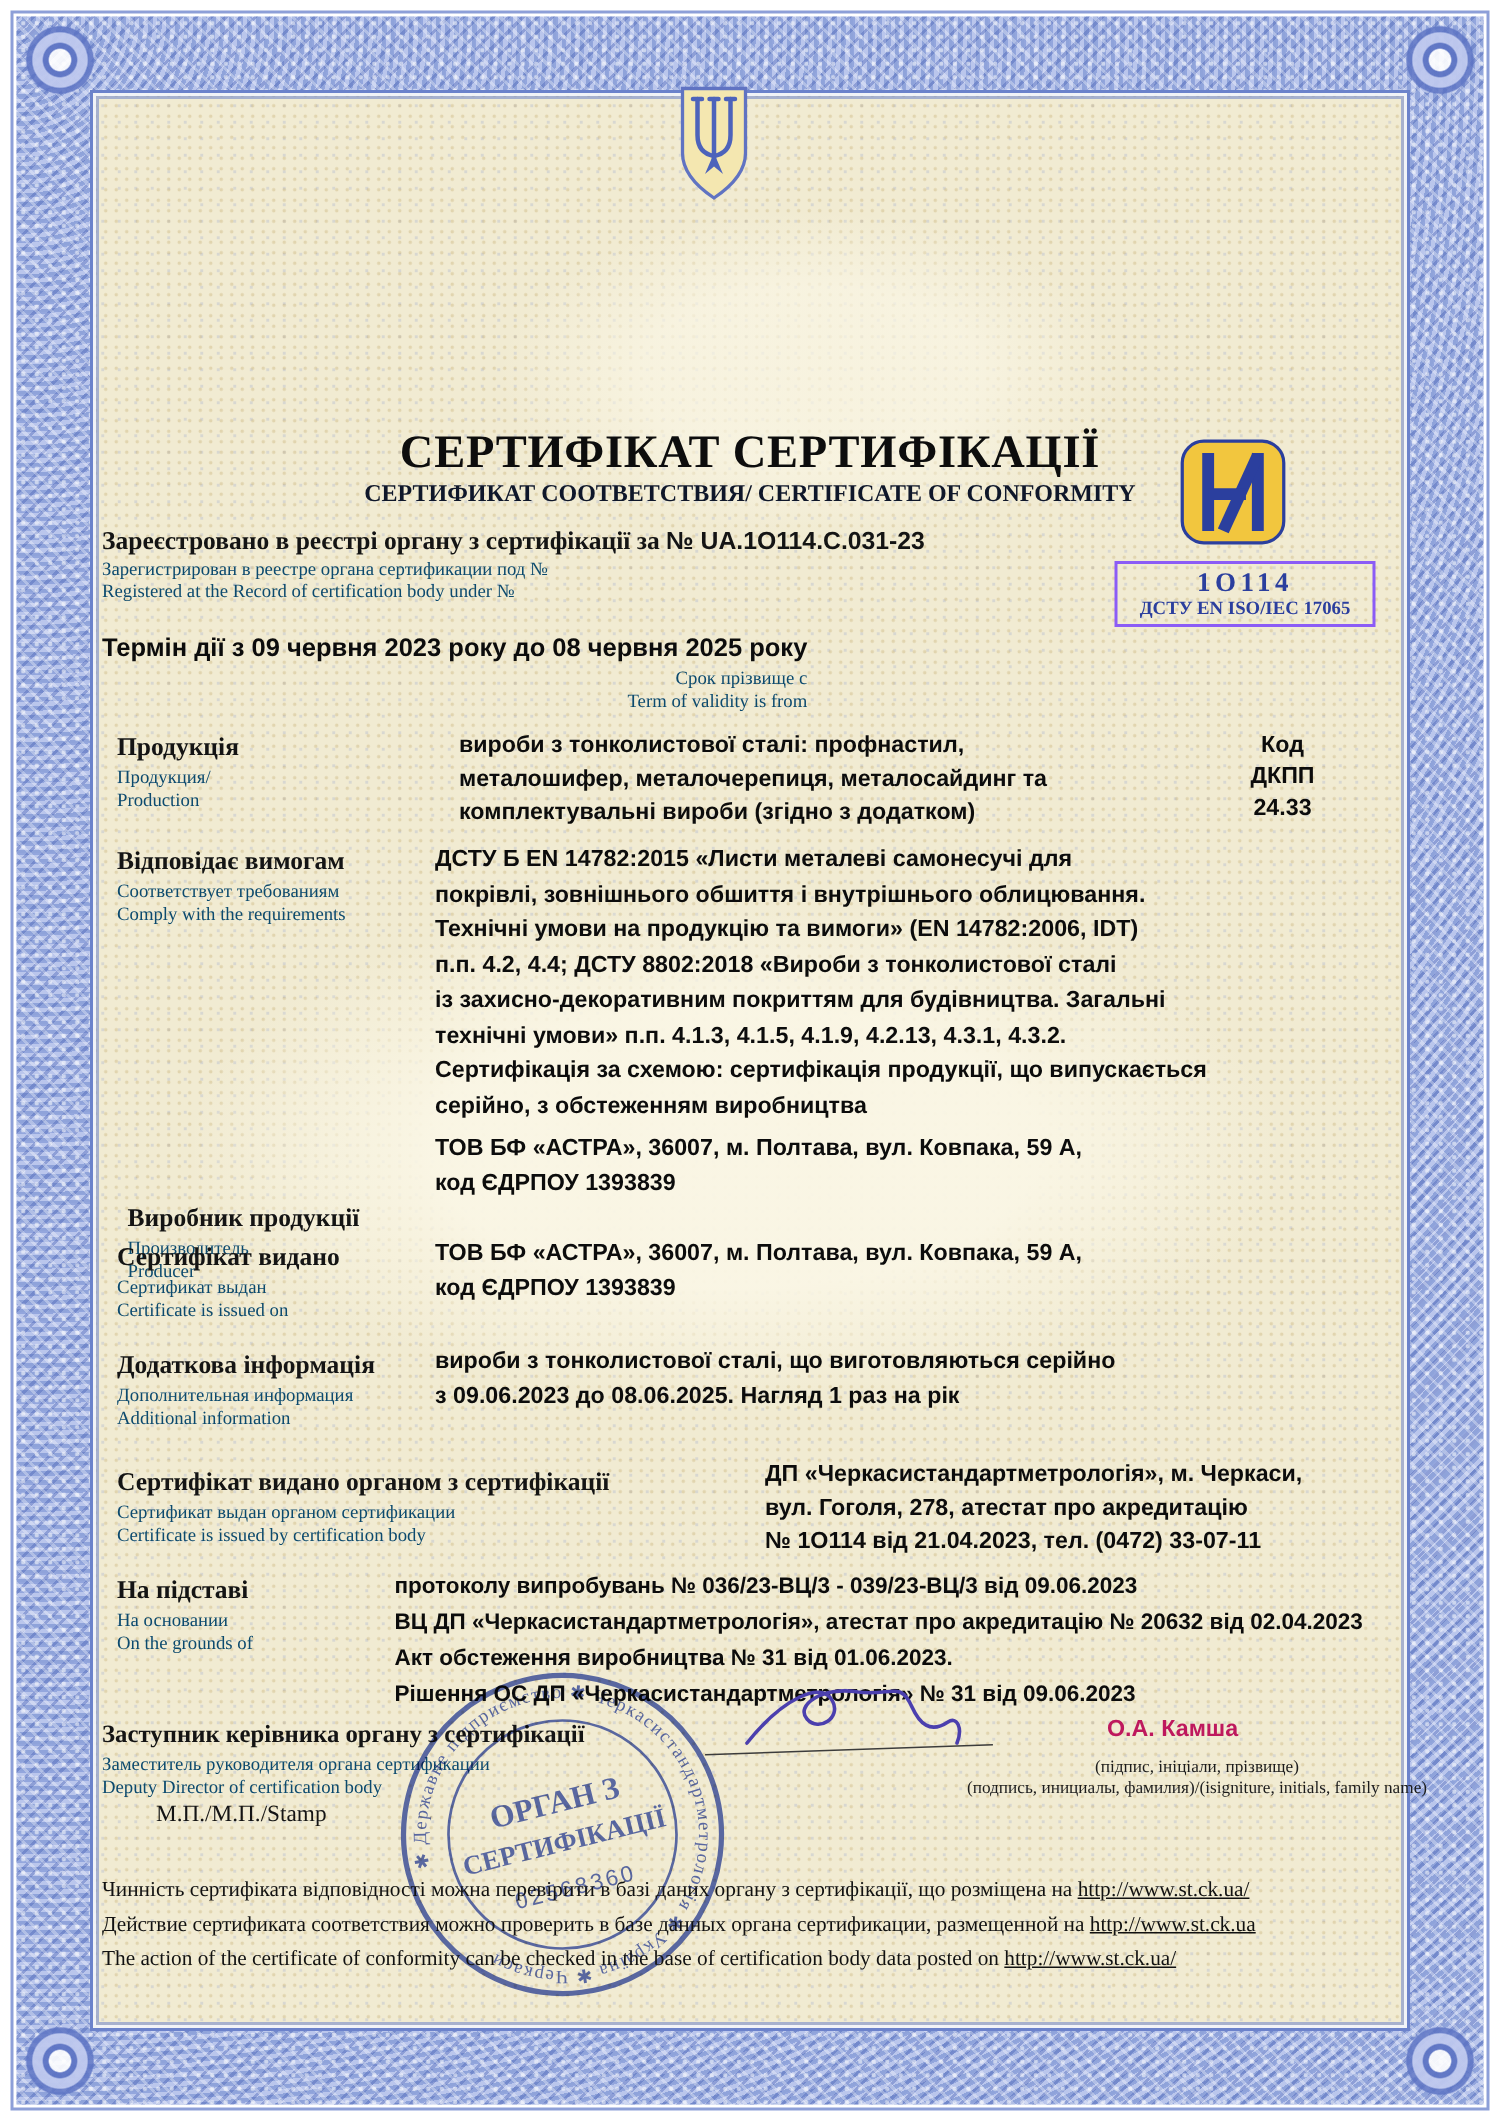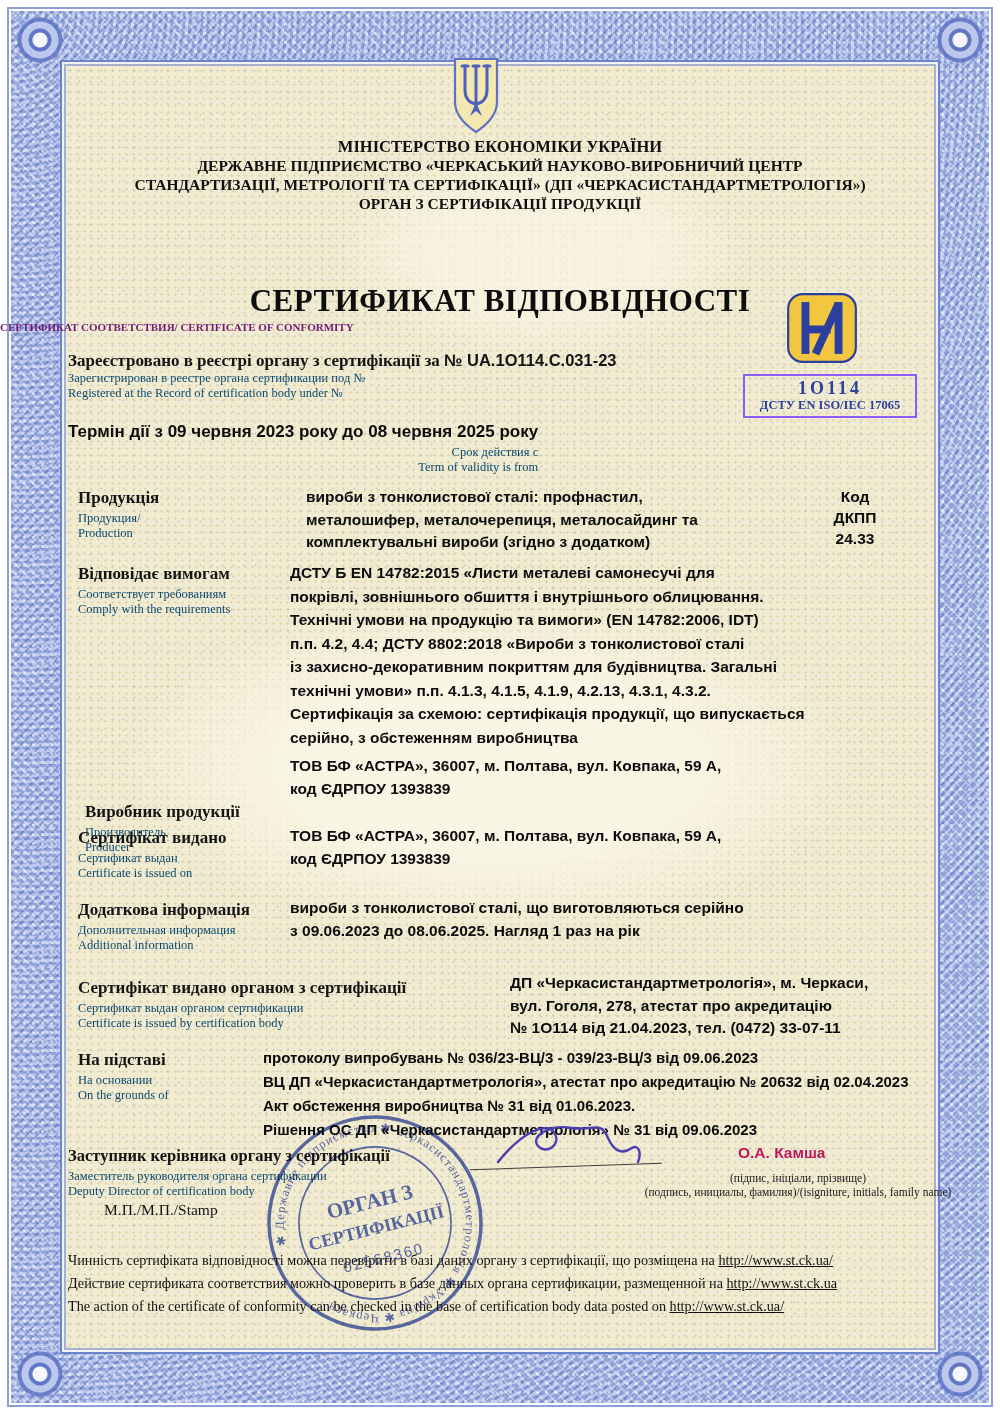--- a/index.html
+++ b/index.html
@@ -31,21 +31,21 @@
 
   .abs{position:absolute;}
 
   
   #emblem{left:452px;top:56px;}
   #header{left:62px;right:62px;top:137px;text-align:center;}
   .hdr{font-weight:700;font-size:15.5px;line-height:19px;color:#101010;}
   .hdr-first{font-size:16.5px;}
 
   #title{left:0;width:100%;top:283px;text-align:center;font-weight:700;font-size:31px;letter-spacing:.5px;color:#0d0d0d;}
-  #subtitle{left:0;width:100%;top:321px;font-weight:700;font-size:11px;color:#701a75;}
+  #subtitle{left:0;width:100%;top:321px;text-align:center;font-weight:700;font-size:16px;color:#0f172a;}
 
   #mark{left:786px;top:292px;}
   #accrbox{left:743px;top:374px;width:166px;border:2px solid #8b5cf6;text-align:center;color:#2b3f9e;padding:2px 2px 4px;}
   .accr-code{font-weight:700;font-size:18px;line-height:20px;letter-spacing:3px;}
   .accr-std{font-weight:700;font-size:12.5px;line-height:14px;}
 
   #reg{left:68px;top:350px;}
   .reg-main{font-weight:700;font-size:17px;line-height:21px;}
   .num-sans{font-family:"Liberation Sans",sans-serif;font-size:16.5px;}
   .sub{font-size:12.5px;line-height:14.5px;color:#0c4a6e;}
@@ -100,28 +100,22 @@
     <path d="M3,3 H45 V46 Q45 62 24 76 Q3 62 3 46 Z" fill="#f4e7b0" stroke="#6073c2" stroke-width="2.2"></path>
     <g stroke="#4d63bb" stroke-width="3" fill="none" stroke-linecap="round">
       <path d="M24,10 V52"></path>
       <path d="M13,10 V34 Q13 46 24 48"></path>
       <path d="M35,10 V34 Q35 46 24 48"></path>
       <path d="M10,10 H16 M21,10 H27 M32,10 H38"></path>
     </g>
     <path d="M24,46 L18,60 L24,55 L30,60 Z" fill="#4d63bb"></path>
   </svg>
 
-  <div id="header" class="abs">
-    <div class="hdr hdr-first">МІНІСТЕРСТВО ЕКОНОМІКИ УКРАЇНИ</div>
-    <div class="hdr">ДЕРЖАВНЕ ПІДПРИЄМСТВО «ЧЕРКАСЬКИЙ НАУКОВО-ВИРОБНИЧИЙ ЦЕНТР</div>
-    <div class="hdr">СТАНДАРТИЗАЦІЇ, МЕТРОЛОГІЇ ТА СЕРТИФІКАЦІЇ» (ДП «ЧЕРКАСИСТАНДАРТМЕТРОЛОГІЯ»)</div>
-    <div class="hdr">ОРГАН З СЕРТИФІКАЦІЇ ПРОДУКЦІЇ</div>
-  </div>
-
-  <div id="title" class="abs">СЕРТИФИКАТ ВІДПОВІДНОСТІ</div>
+
+  <div id="title" class="abs">СЕРТИФІКАТ СЕРТИФІКАЦІЇ</div>
   <div id="subtitle" class="abs">СЕРТИФИКАТ СООТВЕТСТВИЯ/ CERTIFICATE OF CONFORMITY</div>
 
   <svg id="mark" class="abs" width="72" height="72" viewBox="0 0 100 100">
     <rect x="3" y="3" width="94" height="94" rx="20" fill="#f2c63e" stroke="#2b3f9e" stroke-width="3"></rect>
     <g stroke="#2b3f9e" stroke-width="11" fill="none">
       <path d="M27,14 V86"></path>
       <path d="M73,14 V86"></path>
       <path d="M73,16 L41,86"></path>
       <path d="M27,52 H62"></path>
     </g>
@@ -132,21 +126,21 @@
   </div>
 
   <div id="reg" class="abs">
     <div class="reg-main"><span>Зареєстровано в реєстрі органу з сертифікації за </span><span class="num-sans">№ UA.1О114.С.031-23</span></div>
     <div class="sub">Зарегистрирован в реестре органа сертификации под №</div>
     <div class="sub">Registered at the Record of certification body under №</div>
   </div>
 
   <div id="term" class="abs">
     <div class="term-main">Термін дії з 09 червня 2023 року  до  08 червня 2025 року</div>
-    <div class="sub">Срок действия с</div>
+    <div class="sub">Срок прізвище с</div>
     <div class="sub">Term of validity is from</div>
   </div>
 
   <div id="lbl-product" class="abs">
     <div class="lbl-ua">Продукція</div>
     <div class="sub">Продукция/</div>
     <div class="sub">Production</div>
   </div>
   <div id="val-product" class="abs val">вироби з тонколистової сталі: профнастил,
 металошифер, металочерепиця, металосайдинг та

